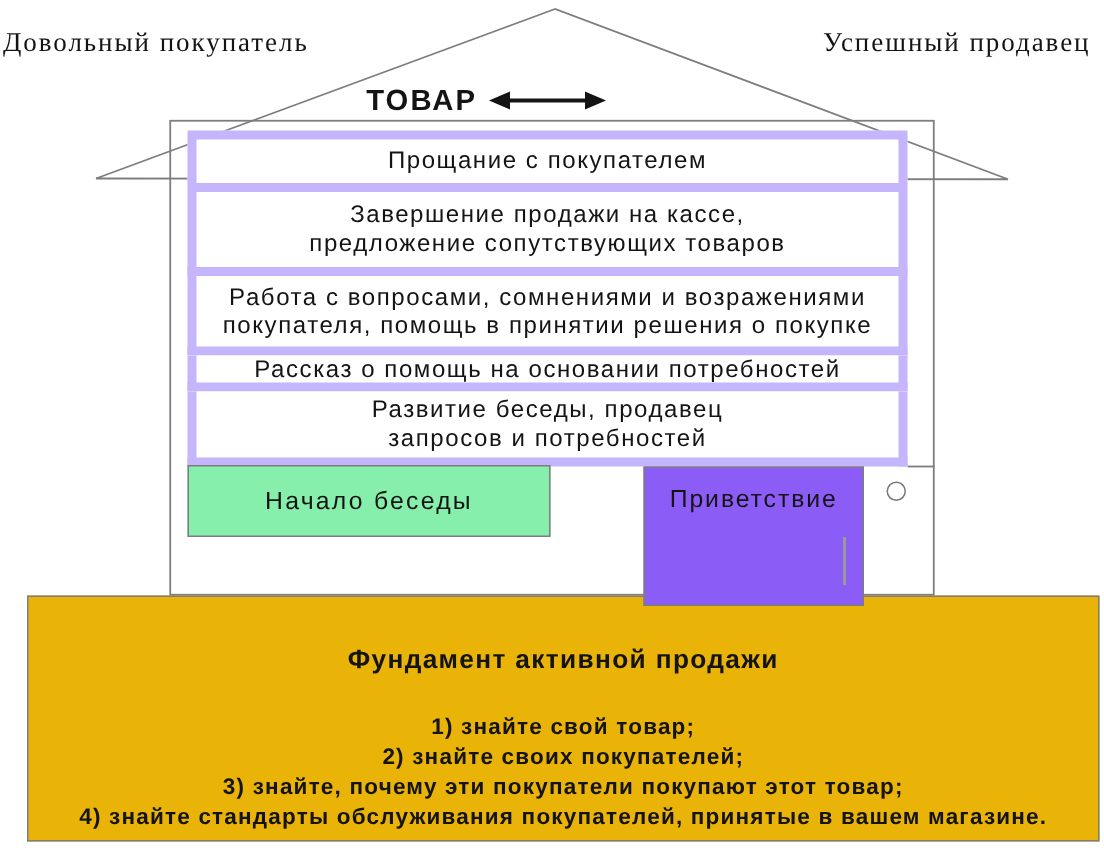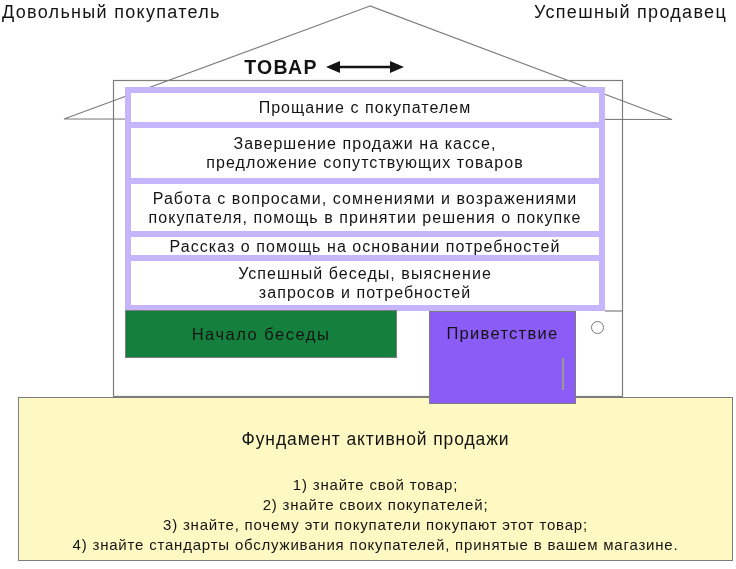--- a/index.html
+++ b/index.html
@@ -4,21 +4,21 @@
 <style>
   html,body{margin:0;padding:0;background:#fff;}
   #canvas{
     position:relative;width:736px;height:569px;background:#fff;overflow:hidden;
     font-family:"Liberation Sans","DejaVu Sans",sans-serif;color:#141414;
   }
   #underlay{position:absolute;left:0;top:0;z-index:0;}
   .txt{position:absolute;z-index:2;}
 
   
-  .lbl{top:2px;font-size:18px;letter-spacing:1.3px;white-space:nowrap;}
+  .lbl{top:18px;font-size:18px;letter-spacing:1.3px;white-space:nowrap;font-family:Liberation Serif, serif;}
   .lbl-left{left:2px;}
   .lbl-right{right:9px;}
 
   
   .roofword{top:56px;font-size:19.5px;font-weight:bold;letter-spacing:1.4px;white-space:nowrap;}
   .roofword.goods{left:0;width:318px;text-align:right;}
   .roofword.money{left:412px;}
 
   
   .stage{
@@ -27,40 +27,40 @@
     display:flex;align-items:center;justify-content:center;text-align:center;
     font-size:16px;letter-spacing:1.05px;line-height:19px;white-space:pre-line;
   }
   .stage.s0{top:87px;height:41px;}
   .stage.s1{top:128px;height:56px;border-top:none;}
   .stage.s2{top:184px;height:53px;border-top:none;}
   .stage.s3{top:237px;height:24px;border-top:none;}
   .stage.s4{top:261px;height:50px;border-top:none;}
 
   .startbox{
-    position:absolute;left:125px;top:310px;width:272px;height:48px;z-index:1;box-sizing:border-box;
-    background:#15803d;border:1px solid #7d7d7d;
+    position:absolute;left:125px;top:310px;width:242px;height:48px;z-index:1;box-sizing:border-box;
+    background:#86efac;border:1px solid #7d7d7d;
     display:flex;align-items:center;justify-content:center;
     font-size:16.5px;letter-spacing:1.5px;
   }
   .door{
     position:absolute;left:429px;top:311px;width:147px;height:93px;z-index:3;box-sizing:border-box;
     background:#8b5cf6;border:1px solid #7d7d7d;
     display:flex;justify-content:center;align-items:flex-start;padding-top:12px;
     font-size:16.5px;letter-spacing:1.3px;
   }
   .door-handle{position:absolute;right:11px;top:46px;width:2px;height:32px;background:#999;}
   .door-knob{
     position:absolute;left:591px;top:321px;width:13px;height:13px;z-index:1;
     border:1.3px solid #777;border-radius:50%;background:#fff;box-sizing:border-box;
   }
 
   .foundation{
     position:absolute;left:18px;top:397px;width:715px;height:164px;z-index:1;box-sizing:border-box;
-    border:1px solid #7d7d7d;background:#fef9c3;
+    border:1px solid #7d7d7d;background:#eab308;font-weight:bold;
   }
   .foundation .f-title{
     position:absolute;left:0;top:31px;width:100%;text-align:center;
     font-size:17.5px;letter-spacing:0.9px;
   }
   .f-item{position:absolute;left:0;width:100%;text-align:center;font-size:15px;letter-spacing:0.8px;}
   .f-item.i0{top:78px;}
   .f-item.i1{top:98px;}
   .f-item.i2{top:118px;}
   .f-item.i3{top:138px;}
@@ -85,21 +85,21 @@
   <div class="txt lbl lbl-right">Успешный продавец</div>
 
   <div class="txt roofword goods">ТОВАР</div>
 
   <div class="stage s0">Прощание с покупателем</div>
   <div class="stage s1">Завершение продажи на кассе,
 предложение сопутствующих товаров</div>
   <div class="stage s2">Работа с вопросами, сомнениями и возражениями
 покупателя, помощь в принятии решения о покупке</div>
   <div class="stage s3">Рассказ о помощь на основании потребностей</div>
-  <div class="stage s4">Успешный беседы, выяснение
+  <div class="stage s4">Развитие беседы, продавец
 запросов и потребностей</div>
 
   <div class="startbox">Начало беседы</div>
 
   <div class="door">
     <span>Приветствие</span>
     <span class="door-handle"></span>
   </div>
   <div class="door-knob"></div>
 

